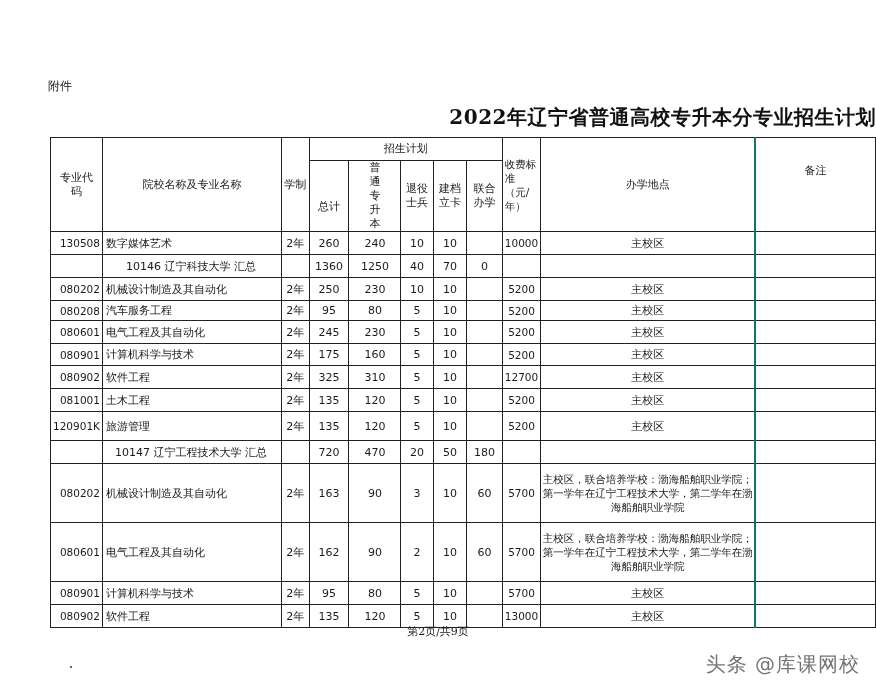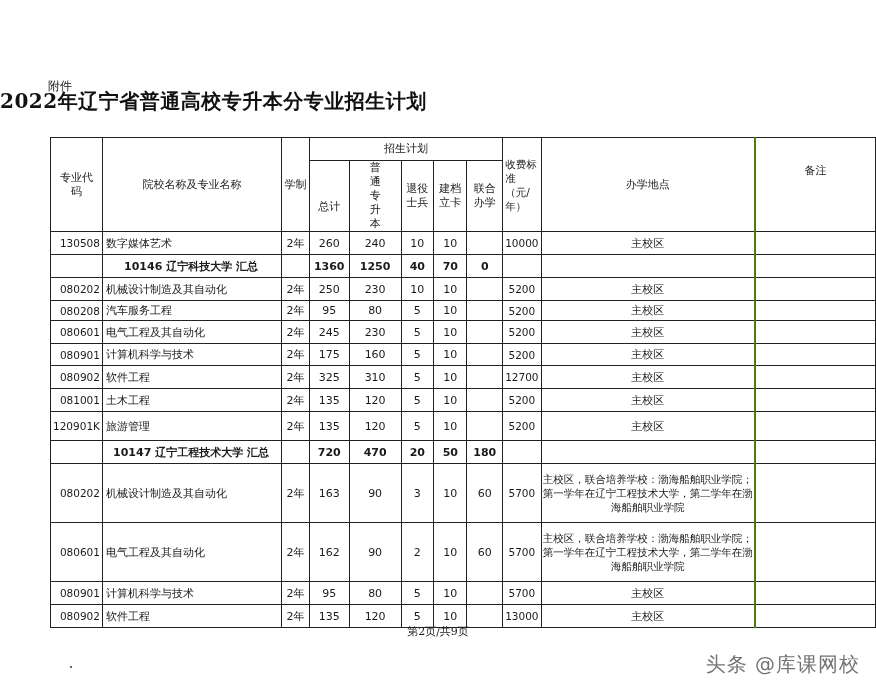--- a/index.html
+++ b/index.html
@@ -2,40 +2,40 @@
 <html><head>
 <meta charset="utf-8">
 <style>
   html, body { margin:0; padding:0; }
   body {
     width:876px; height:698px; background:#ffffff; position:relative; overflow:hidden;
     font-family: "DejaVu Sans", "Liberation Sans", sans-serif; color:#1a1a1a;
   }
   .attach { position:absolute; left:48px; top:78px; font-size:12px; color:#222; }
   .title {
-    position:absolute; left:0; width:876px; top:88px; text-align:left;
+    position:absolute; left:0; width:876px; top:104px; text-align:right;
     font-family: "DejaVu Serif", "Liberation Serif", serif; font-weight:bold; font-size:20px;
     letter-spacing:0.5px; color:#111;
   }
   table.plan {
     position:absolute; left:50px; top:137px; border-collapse:collapse; table-layout:fixed;
     font-size:11px;
   }
   table.plan td, table.plan th {
     border:1px solid #222; padding:0 2px; text-align:center; vertical-align:middle;
     overflow:hidden; white-space:nowrap; font-weight:normal; color:#1a1a1a;
   }
   table.plan th { font-size:11px; line-height:14px; white-space:normal; }
   table.plan td.name { text-align:left; padding-left:3px; }
   table.plan td.code { text-align:right; padding-right:2px; font-size:10.5px; }
   table.plan td.fee { font-size:10.5px; }
   table.plan td.loc-multi { white-space:normal; line-height:14px; font-size:10.5px; text-align:center; padding:8px 1px; }
-  table.plan tr.summary td { font-weight:bold;margin-top:46px; }
+  table.plan tr.summary td { font-weight:normal;margin-top:46px; }
   table.plan tr.summary td.sumname { text-align:center; padding-left:0; }
-  table.plan th.remark, table.plan td.remark { border-left:2px solid #4d7c0f; }
+  table.plan th.remark, table.plan td.remark { border-left:2px solid #0f766e; }
   .footer { position:absolute; left:0; width:876px; top:624px; text-align:center; font-size:11px;
     font-family: "DejaVu Serif", "Liberation Serif", serif; color:#222; }
   .watermark { position:absolute; right:16px; top:651px; font-size:20px; color:#737373; letter-spacing:1px; }
   .dot { position:absolute; left:70px; top:666px; width:2px; height:2px; background:#666; }
 </style>
 </head>
 <body>
 
 <div class="attach">附件</div>
 <div class="title">2022年辽宁省普通高校专升本分专业招生计划</div>

